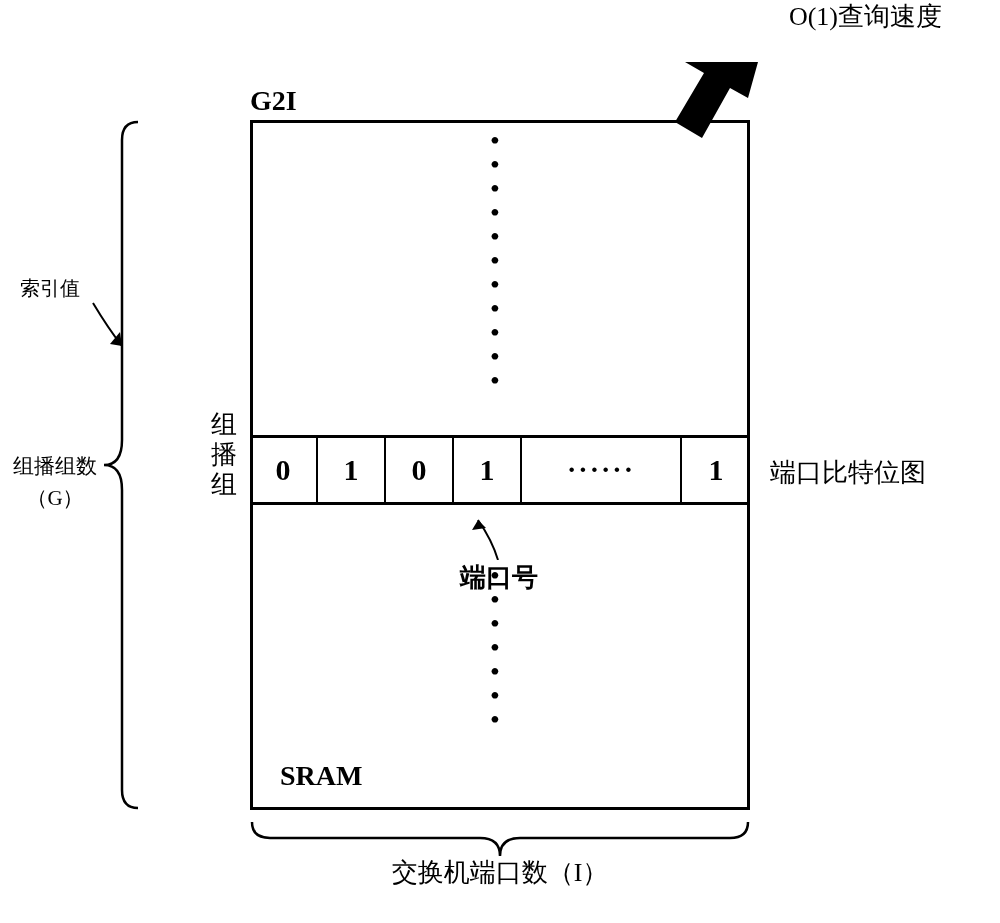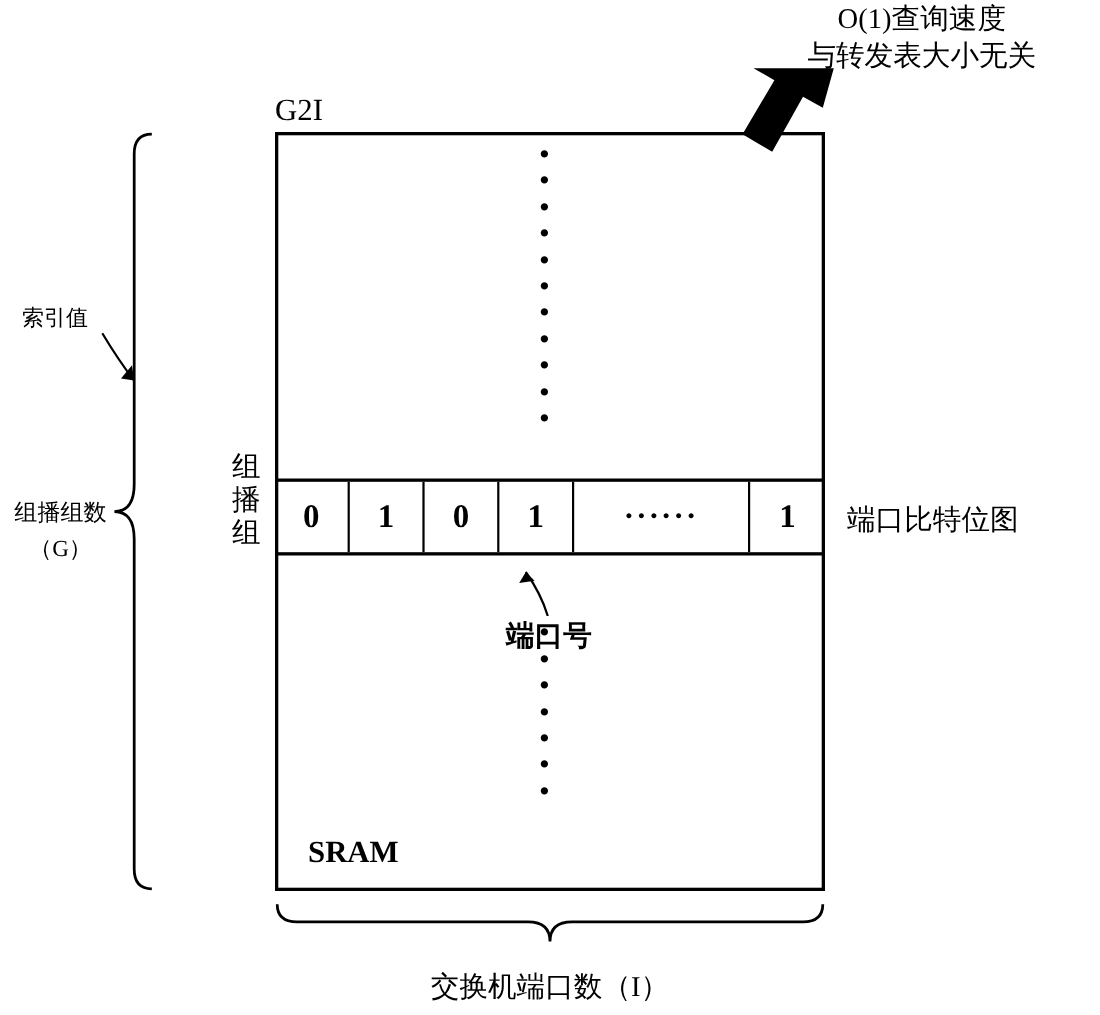--- a/index.html
+++ b/index.html
@@ -25,21 +25,21 @@
     left: 250px;
     top: 120px;
     width: 500px;
     height: 690px;
     border: 3px solid #000;
   }
   .g2i-title {
     position: absolute;
     left: 250px;
     top: 85px;
-    font-weight: normal;
+    font-weight: bold;
     font-size: 28px;
     font-family: "Times New Roman", serif;
   }
   .topnote {
     position: absolute;
     right: 50px;
     top: 0px;
     text-align: center;
     font-size: 26px;
     line-height: 34px;
@@ -118,21 +118,21 @@
     left: 210px;
     top: 410px;
     width: 28px;
     text-align: center;
     font-size: 26px;
     line-height: 30px;
   }
 
   
   .bot-brace-cont { position: absolute; left: 250px; top: 820px; width: 500px; height: 40px;}
-  .bot-label { position: absolute; left: 250px; top: 855px; width: 500px; text-align: center; font-size: 26px; margin-top: 24px;}
+  .bot-label { position: absolute; left: 250px; top: 855px; width: 500px; text-align: center; font-size: 26px;}
 
   
   .left-brace-cont { position: absolute; left: 100px; top: 120px; width: 40px; height: 690px;}
   .left-label {
     position: absolute;
     left: 0px;
     top: 450px;
     width: 110px;
     text-align: center;
     font-size: 21px;
@@ -159,21 +159,20 @@
   .port-arrow { position: absolute; left: 470px; top: 510px; width: 40px; height: 50px;}
 
   svg { display:block; }
 </style>
 </head>
 <body>
 <div class="canvas">
 
   <div class="topnote">
     <span>O(1)查询速度</span><br>
-    <span>与转发表大小无关</span>
   </div>
 
   <svg class="big-arrow" viewBox="0 0 100 80">
     <polygon points="98,2 88,38 70,28 42,78 15,62 44,13 25,2" fill="#000"></polygon>
   </svg>
 
   <div class="g2i-title">G2I</div>
 
   <div class="table-box"></div>
 

